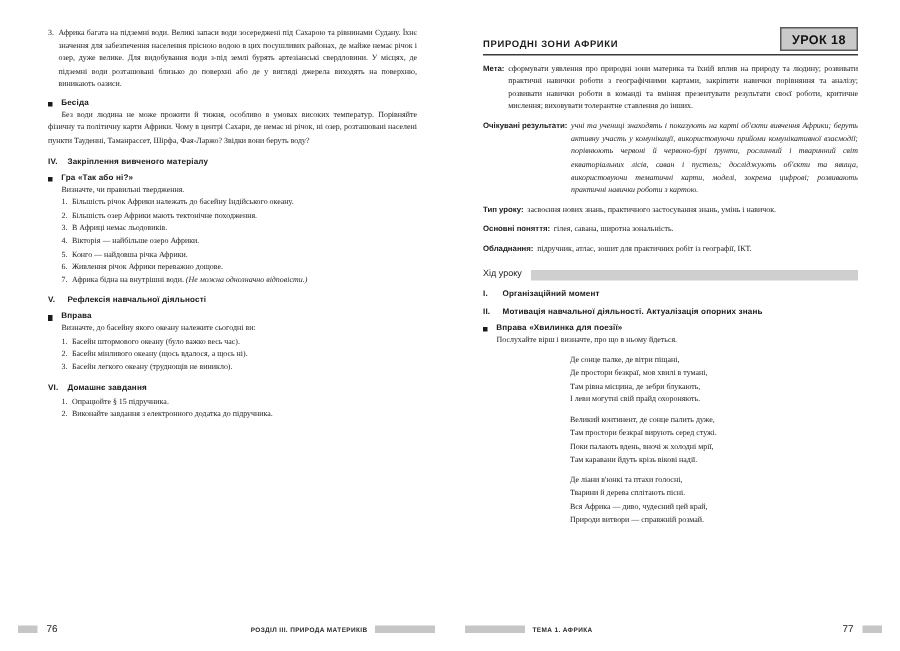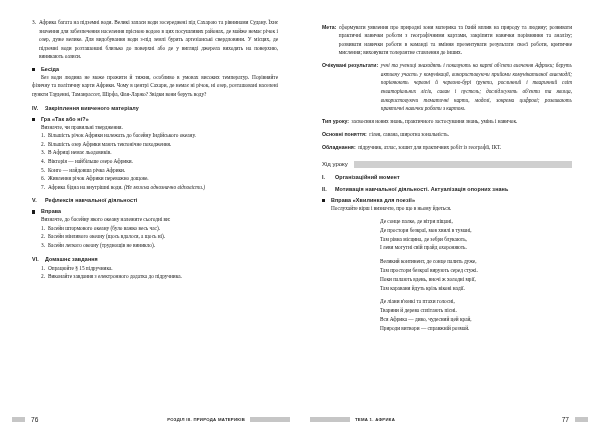--- a/index.html
+++ b/index.html
@@ -347,20 +347,24 @@
       <span class="fbar fbar-sm"></span>
       <span class="fpage">76</span>
       <span class="spacer-flex"></span>
       <span class="frun">РОЗДІЛ ІІІ. ПРИРОДА МАТЕРИКІВ</span>
       <span class="fbar fbar-lg"></span>
     </div>
   </div>
 
   <div class="page page-right">
 
+    <div class="lesson-header">
+      <span class="lesson-title">ПРИРОДНІ ЗОНИ АФРИКИ</span>
+      <span class="lesson-badge">УРОК 18</span>
+    </div>
 
     <div class="meta-row">
       <span class="mlabel">Мета:</span>
       <span class="mbody">сформувати уявлення про природні зони материка та їхній вплив на природу та людину; розвивати практичні навички роботи з географічними картами, закріпити навички порівняння та аналізу; розвивати навички роботи в команді та вміння презентувати результати своєї роботи, критичне мислення; виховувати толерантне ставлення до інших.</span>
     </div>
     <div class="meta-row">
       <span class="mlabel">Очікувані результати:</span>
       <span class="mbody ital">учні та учениці знаходять і показують на карті об'єкти вивчення Африки; беруть активну участь у комунікації, використовуючи прийоми комунікативної взаємодії; порівнюють червоні й червоно-бурі ґрунти, рослинний і тваринний світ екваторіальних лісів, саван і пустель; досліджують об'єкти та явища, використовуючи тематичні карти, моделі, зокрема цифрові; розвивають практичні навички роботи з картою.</span>
     </div>
     <div class="meta-row">

